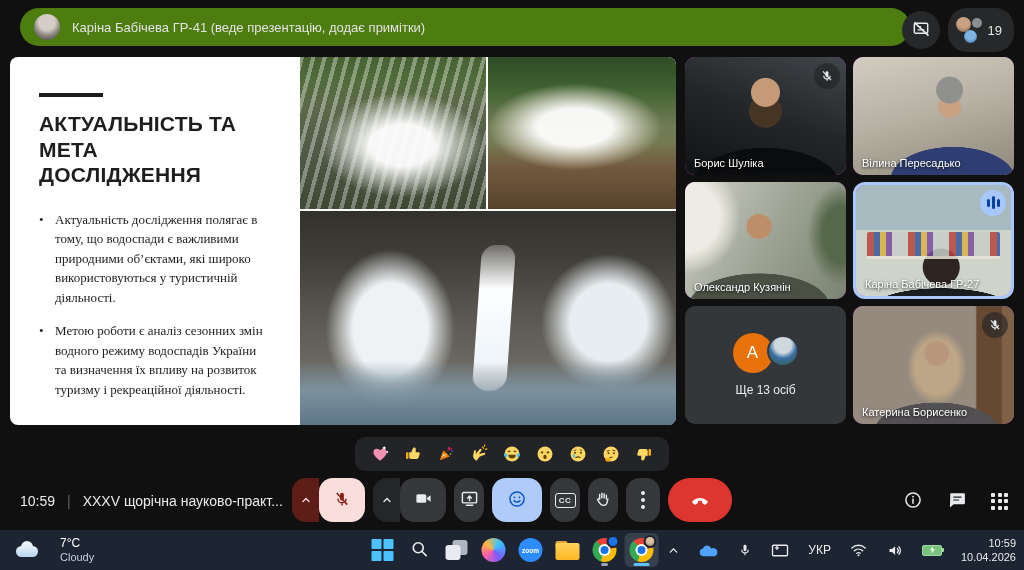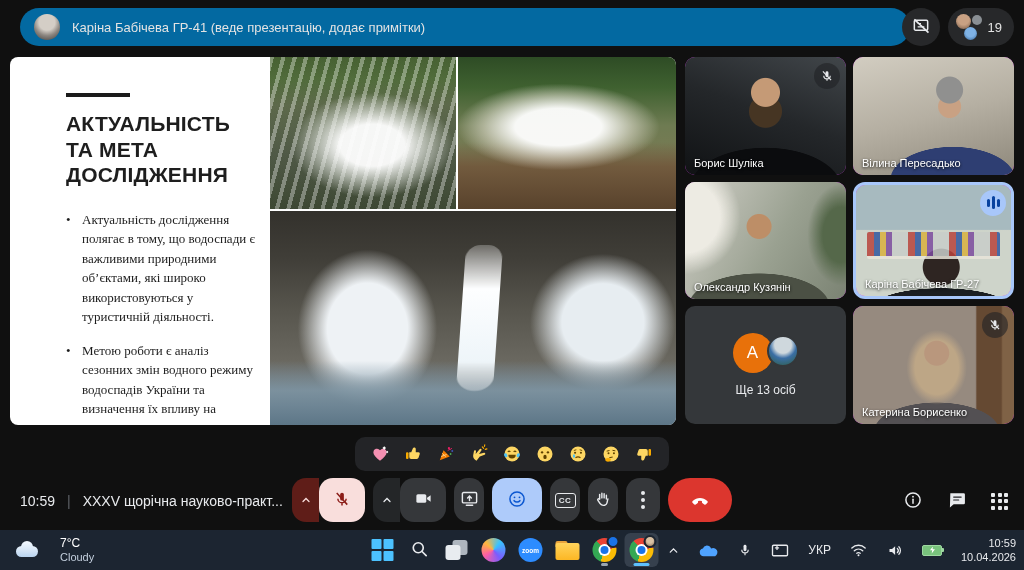--- a/index.html
+++ b/index.html
@@ -3,40 +3,40 @@
 <meta charset="utf-8">
 <style>
   * { margin:0; padding:0; box-sizing:border-box; }
   html,body { background:#000; }
   body { font-family:"Liberation Sans", sans-serif; }
   .screen { position:relative; width:1024px; height:570px; background:#101010; overflow:hidden; }
 
   
   .topbar { position:absolute; left:0; top:0; right:0; height:55px; }
   .presenter-pill { position:absolute; left:20px; top:8px; width:890px; height:38px;
-    background:#0369a1; border-radius:19px; display:flex; align-items:center; gap:12px; padding:0 14px; }
+    background:#4d7c0f; border-radius:19px; display:flex; align-items:center; gap:12px; padding:0 14px; }
   .presenter-avatar { width:26px; height:26px; border-radius:50%;
     background:radial-gradient(circle at 50% 32%, #d4cec6 0 36%, #8d8781 60%, #3c3835 100%); flex:0 0 auto; }
   .presenter-text { color:#e3e3e3; font-size:13px; white-space:nowrap; overflow:hidden; text-overflow:ellipsis; }
   .topbar-right { position:absolute; right:10px; top:8px; display:flex; gap:8px; align-items:center; }
   .board-btn { width:38px; height:38px; border-radius:50%; background:#27282a; border:none;
     display:flex; align-items:center; justify-content:center; cursor:pointer; }
-  .people-pill { height:38px; border-radius:19px; background:#27282a; display:flex; align-items:center;
+  .people-pill { height:44px; border-radius:19px; background:#27282a; display:flex; align-items:center;
     gap:6px; padding:0 12px 0 8px; cursor:pointer; }
   .mini-cluster { position:relative; width:26px; height:26px; }
   .mini-av { position:absolute; border-radius:50%; }
   .mini-av.a1 { left:0; top:0; width:15px; height:15px; background:radial-gradient(circle at 50% 35%, #c9a183 0 45%, #6e5340 100%); }
   .mini-av.a2 { right:0; top:1px; width:10px; height:10px; background:#8a8f94; }
   .mini-av.a3 { left:8px; bottom:0; width:13px; height:13px; background:radial-gradient(circle at 50% 40%, #7fb2e5 0 45%, #2e5f93 100%); }
   .people-count { color:#e3e3e3; font-size:13px; }
 
   
   .slide { position:absolute; left:10px; top:57px; width:666px; height:368px; background:#fff;
     border-radius:8px; overflow:hidden; display:flex; }
-  .slide-textcol { width:260px; flex:0 0 auto; padding:36px 12px 0 56px; }
+  .slide-textcol { width:290px; flex:0 0 auto; padding:36px 12px 0 29px; }
   .slide-rule { width:64px; height:4px; background:#1b1b1b; margin-bottom:14px; }
   .slide-title { font-size:21px; font-weight:700; color:#1e1e1e; line-height:1.22; letter-spacing:.2px;
     max-width:210px; }
   .slide-bullets { margin-top:22px; list-style:none; }
   .slide-bullets li { position:relative; padding-left:16px; margin-bottom:14px;
     font-family:"Liberation Serif", serif; font-size:13px; line-height:1.5; color:#1c1c1c; max-width:230px; }
   .slide-bullets li::before { content:"•"; position:absolute; left:0; top:0; color:#1c1c1c; }
   .slide-photos { position:relative; flex:1; }
   .photo { position:absolute; }
   .photo-1 { left:0; top:0; width:186px; height:152px;

